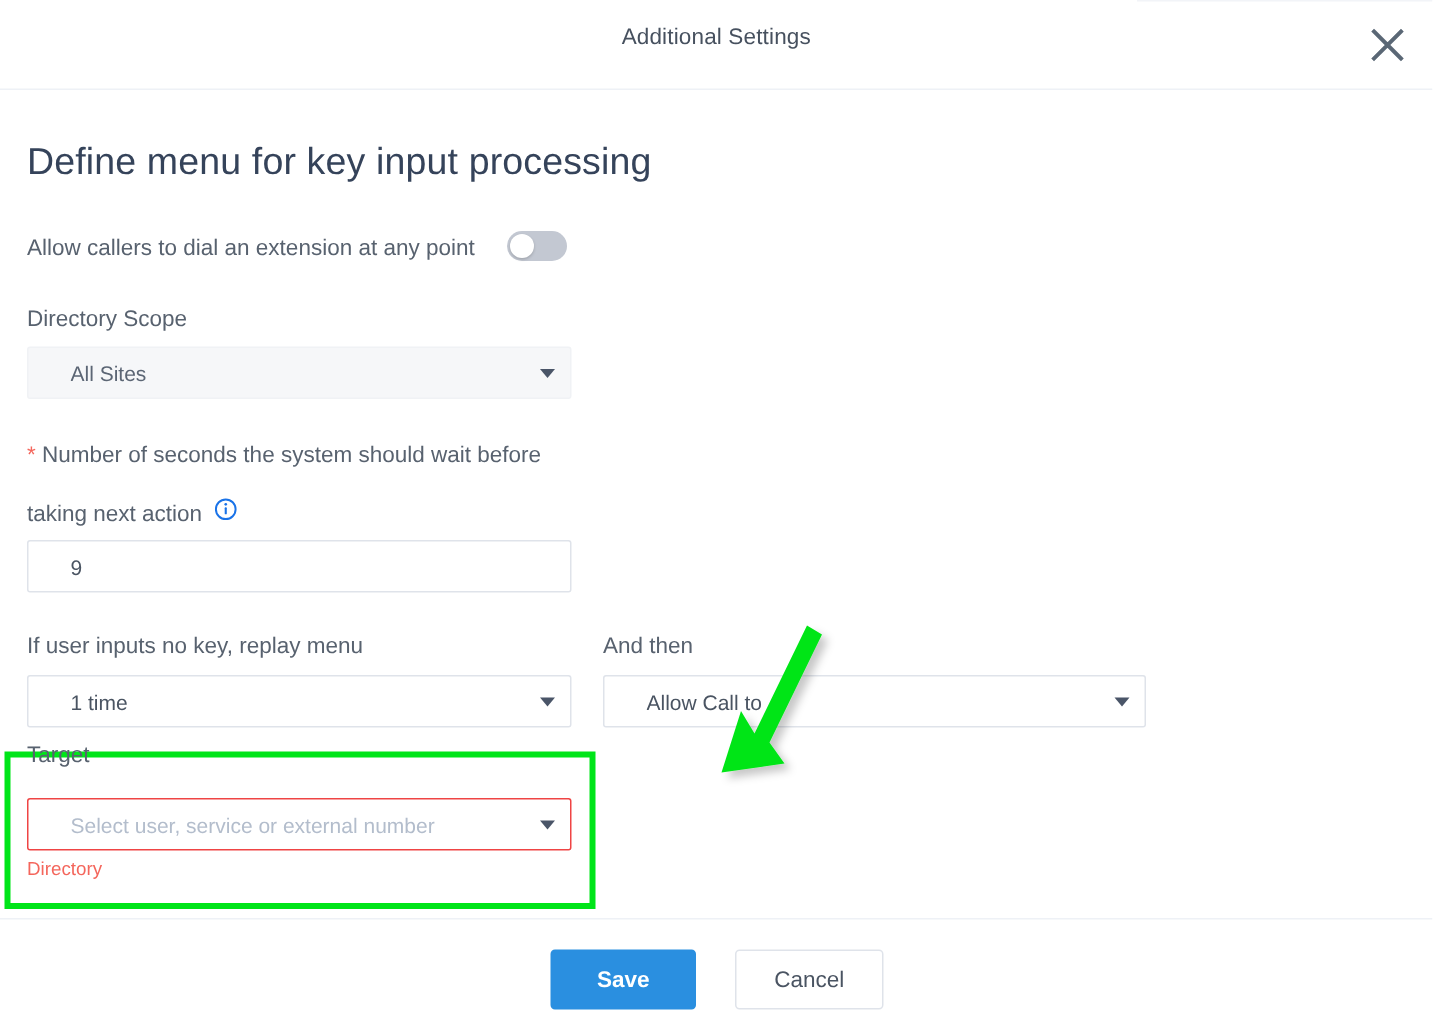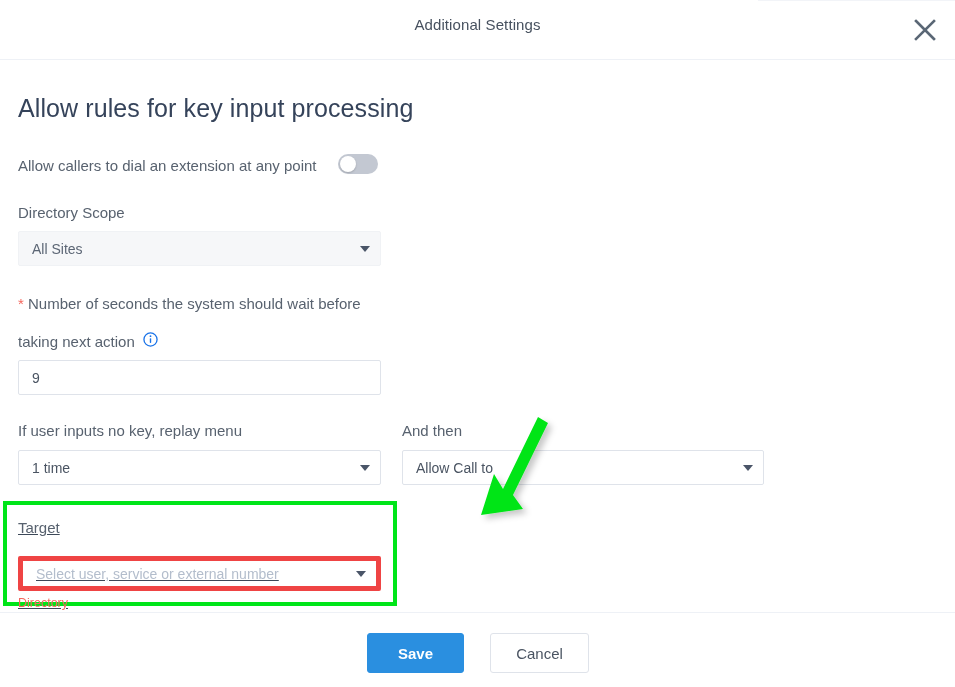--- a/index.html
+++ b/index.html
@@ -129,33 +129,33 @@
   
   .select-box,
   .text-box {
     box-sizing: border-box;
     height: 35px;
     border: 1px solid #dfe3ea;
     border-radius: 2px;
     background: #ffffff;
     display: flex;
     align-items: center;
-    padding: 0 10px 0 13px;
+    padding: 0 10px 0 28px;
     font-size: 14px;
     color: #4a5462;
     cursor: pointer;
     position: relative;
   }
   .select-box.disabled-look {
     background: #f6f7f9;
     border-color: #f0f2f5;
     color: #5c6675;
   }
   .select-box.error {
-    border: 5px solid #ef4444;
+    border: 1px solid #ef4444;
     gap: 44px;
   }
   .select-value { flex: 1; white-space: nowrap; overflow: hidden; }
   .placeholder { color: #b3bdcc; }
   .caret {
     width: 0; height: 0;
     border-left: 5px solid transparent;
     border-right: 5px solid transparent;
     border-top: 6px solid #4a5568;
     flex: none;
@@ -192,21 +192,21 @@
   .annotation-box {
     position: absolute;
     left: 3px;
     top: 440px;
     width: 394px;
     height: 105px;
     border: 4px solid #00e519;
     box-sizing: border-box;
     pointer-events: none;
   }
-  .target-group { position: absolute; left: 18px; top: 458px; width: 363px; text-decoration: underline; }
+  .target-group { position: absolute; left: 18px; top: 434px; width: 363px; }
   .target-label { font-size: 15px; color: #58626f; }
   .target-select { margin-top: 20px; }
 
   
   .green-arrow {
     position: absolute;
     left: 470px;
     top: 350px;
     width: 120px;
     height: 120px;
@@ -263,21 +263,21 @@
     <span>
       <svg width="24" height="24" viewBox="0 0 24 24" aria-hidden="true">
         <path d="M3 3 L21 21 M21 3 L3 21" stroke="#5a6775" stroke-width="2.6" stroke-linecap="square" fill="none"></path>
       </svg>
     </span>
   </button>
 </div>
 
 <div class="modal-body">
 
-  <div class="page-heading">Allow rules for key input processing</div>
+  <div class="page-heading">Define menu for key input processing</div>
 
   <div class="toggle-row">
     <span class="toggle-label">Allow callers to dial an extension at any point</span>
     <span class="toggle">
       <span class="knob"></span>
     </span>
   </div>
 
   <div class="field-label dir-scope-label">Directory Scope</div>
   <div class="select-box disabled-look dir-scope-select">

